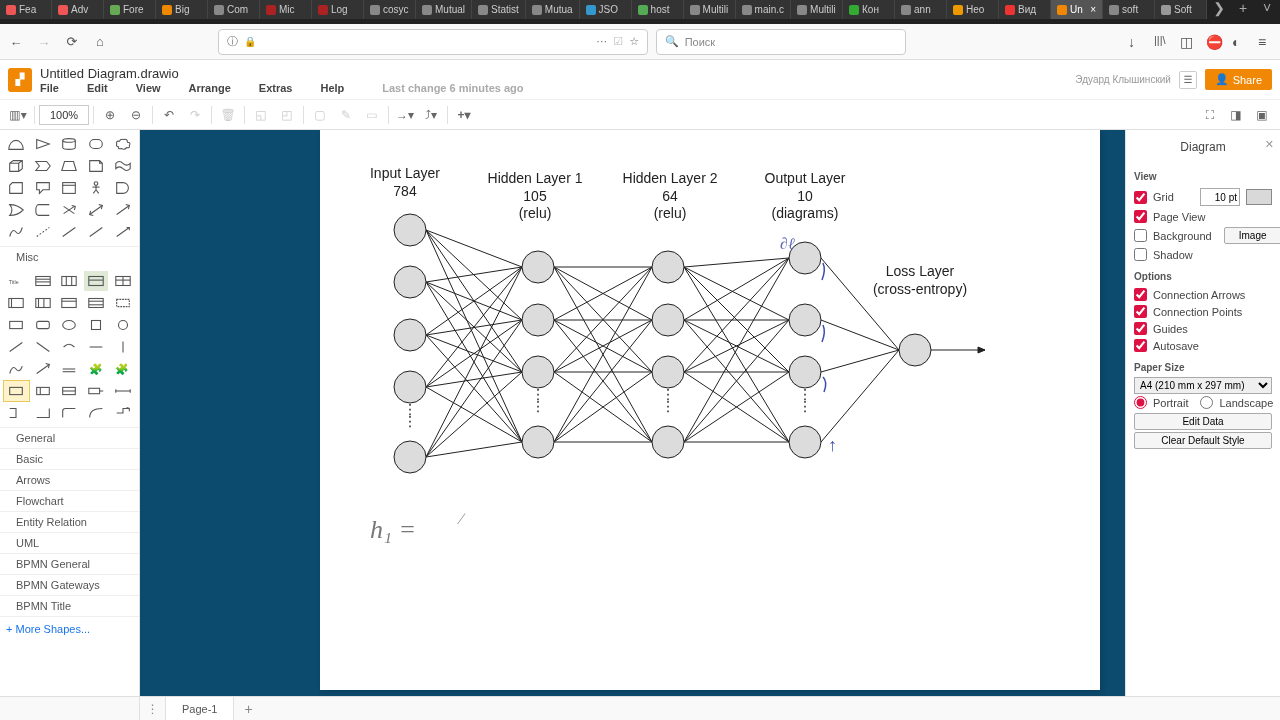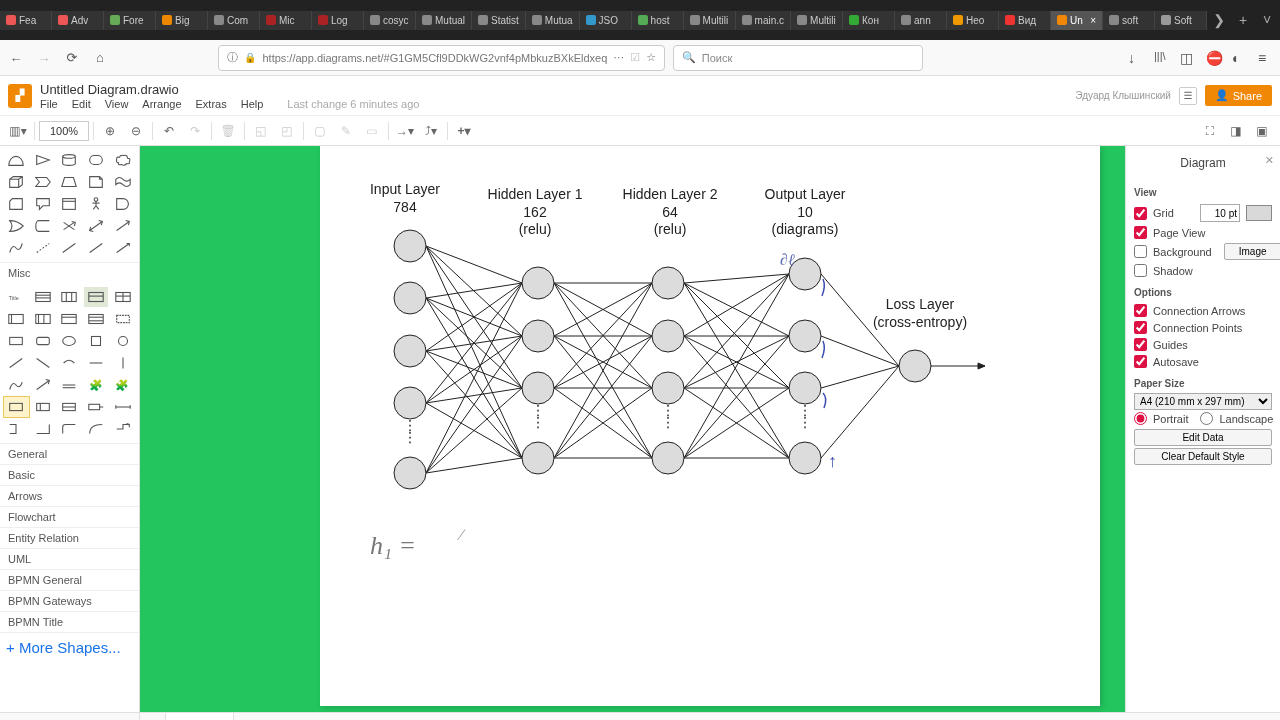--- a/index.html
+++ b/index.html
@@ -1,39 +1,39 @@
 <!DOCTYPE html>
 <html><head>
 <meta charset="utf-8">
 <style>
 * { box-sizing: border-box; margin: 0; padding: 0; font-family: -apple-system, Helvetica, Arial, sans-serif; }
 body { width: 1280px; height: 720px; overflow: hidden; background: #f5f5f5; font-size: 12px; color: #333; }
 
 
-.browser-tabs { height: 40px; background: #222; display: flex; align-items: center; overflow: hidden; }
+.browser-tabs { height: 24px; background: #222; display: flex; align-items: flex-start; overflow: hidden; }
 .btab { flex: 0 0 auto; min-width: 52px; max-width: 56px; padding: 4px 6px; font-size: 10px; color: #ccc; background: #333; border-right: 1px solid #444; display: flex; align-items: center; gap: 3px; overflow: hidden; white-space: nowrap; }
 .btab.active { background: #555; color: #fff; }
 .btab .favicon { width: 10px; height: 10px; border-radius: 2px; flex-shrink: 0; }
 .btab-ctl { width: 24px; color: #aaa; display: flex; align-items: center; justify-content: center; font-size: 14px; }
 
 .browser-bar { height: 36px; background: #f9f9fa; border-bottom: 1px solid #ddd; display: flex; align-items: center; padding: 0 6px; gap: 8px; }
 .bb-btn { width: 20px; height: 20px; display: flex; align-items: center; justify-content: center; color: #555; font-size: 13px; }
 .urlbar { flex: 0 0 430px; height: 26px; background: #fff; border: 1px solid #ccc; border-radius: 4px; display: flex; align-items: center; padding: 0 8px; gap: 6px; color: #777; font-size: 11px; margin-left: 100px; }
 .urlbar .lock { font-size: 10px; }
 .url-ctrls { margin-left: auto; display: flex; gap: 6px; }
 .searchbar { flex: 0 0 250px; height: 26px; background: #fff; border: 1px solid #ccc; border-radius: 4px; display: flex; align-items: center; padding: 0 8px; gap: 6px; color: #888; font-size: 11px; }
 .bb-right { margin-left: auto; display: flex; gap: 10px; align-items: center; }
 .bb-icon { width: 16px; height: 16px; color: #555; font-size: 14px; }
 
 
 .app-header { height: 40px; background: #fff; border-bottom: 1px solid #eee; display: flex; align-items: center; padding: 0 8px; }
 .logo { width: 24px; height: 24px; background: #f08705; border-radius: 3px; margin-right: 8px; display:flex;align-items:center;justify-content:center;color:#fff;font-weight:bold;font-size:11px;}
 .doc-col { display: flex; flex-direction: column; }
 .doc-title { font-size: 13px; font-weight: 400; color: #333; }
-.app-menu { display: flex; gap: 14px; font-size: 11px; color: #444; margin-top:1px;}
+.app-menu { display: flex; gap: 28px; font-size: 11px; color: #444; margin-top:1px;font-weight:bold;}
 .last-change { color: #aaa; font-size: 11px; margin-left: 10px; }
 .header-right { margin-left: auto; display: flex; align-items: center; gap: 8px; }
 .username { font-size: 10px; color: #999; }
 .share-btn { background: #f08705; color: #fff; border: none; padding: 4px 10px; border-radius: 2px; font-size: 11px; display:flex;align-items:center;gap:4px;}
 .hdr-icon { width:18px;height:18px;border:1px solid #ccc;border-radius:2px;display:flex;align-items:center;justify-content:center;font-size:10px;color:#666;}
 
 
 .toolbar { height: 30px; background: #fff; border-bottom: 1px solid #e0e0e0; display: flex; align-items: center; padding: 0 6px; gap: 2px; }
 .tb-btn { width: 24px; height: 24px; display: flex; align-items: center; justify-content: center; color: #666; font-size: 12px; border-radius: 2px; }
 .tb-sep { width: 1px; height: 18px; background: #e0e0e0; margin: 0 2px; }
@@ -41,27 +41,27 @@
 .tb-right { margin-left: auto; display: flex; gap: 2px; }
 
 
 .main { display: flex; height: calc(720px - 24px - 36px - 40px - 30px - 24px); }
 
 
 .sidebar-left { width: 140px; background: #fff; border-right: 1px solid #e0e0e0; overflow-y: auto; font-size: 11px; }
 .shape-grid { display: grid; grid-template-columns: repeat(5, 1fr); gap: 2px; padding: 4px; }
 .shape-cell { height: 20px; display: flex; align-items: center; justify-content: center; }
 .shape-cell svg { width: 18px; height: 16px; }
-.section { padding: 4px 8px; color: #555; border-top: 1px solid #eee; }
+.section { padding: 4px 16px; color: #555; border-top: 1px solid #eee; }
 .more-shapes { padding: 6px; border-top: 1px solid #eee; }
-.more-shapes a { color: #1a73e8; font-size: 15px; text-decoration: none; }
+.more-shapes a { color: #1a73e8; font-size: 11px; text-decoration: none; }
 .more-shapes a::before { content: "+ "; }
 
 
-.canvas-wrap { flex: 1; background: #22c55e; position: relative; overflow: hidden; }
+.canvas-wrap { flex: 1; background: #0c4a6e; position: relative; overflow: hidden; }
 .page { position: absolute; left: 180px; top: 0; width: 780px; height: 560px; background: #fff; box-shadow: 2px 2px 6px rgba(0,0,0,0.15); }
 .nn-svg { position: absolute; left: 0; top: 0; width: 100%; height: 100%; }
 .layer-label { position: absolute; text-align: center; font-size: 14px; color: #222; font-family: Georgia, serif; line-height: 1.25; }
 .handwriting { position: absolute; color: #5b6ab2; font-style: italic; font-family: cursive; }
 
 
 .sidebar-right { width: 155px; background: #fff; border-left: 1px solid #e0e0e0; padding: 6px 8px; font-size: 11px; color: #444; overflow-y:auto;}
 .panel-title { text-align: center; font-size: 12px; padding: 4px 0; margin-bottom: 13px; position:relative;}
 .panel-close { position:absolute; right:-2px; top:2px; color:#999; font-size:11px;}
 .sec-label { font-weight: bold; font-size: 10px; margin: 8px 0 4px; color: #555; }
@@ -186,21 +186,20 @@
   </div>
 
 <div class="browser-bar">
   <div class="bb-btn">←</div>
   <div class="bb-btn" style="color:#bbb">→</div>
   <div class="bb-btn">⟳</div>
   <div class="bb-btn">⌂</div>
   <div class="urlbar">
     <span>ⓘ</span>
     <span class="lock">🔒</span>
-    <span>https://app.diagrams.net/#G1GM5Cfl9DDkWG2vnf4pMbkuzBXkEldxeq</span>
     <div class="url-ctrls">
       <span>⋯</span>
       <span style="color:#bbb">☑</span>
       <span>☆</span>
     </div>
   </div>
   <div class="searchbar">
     <span>🔍</span>
     <span>Поиск</span>
   </div>
@@ -620,29 +619,29 @@
     <div class="more-shapes"><a>More Shapes...</a></div>
   </div>
 
   <div class="canvas-wrap">
     <div class="page">
 
       <div class="layer-label" style="left:20px;top:35px;width:130px">
         <span>Input Layer</span><br><span>784</span>
       </div>
       <div class="layer-label" style="left:150px;top:40px;width:130px">
-        <span>Hidden Layer 1</span><br><span>162</span><br><span>(relu)</span>
+        <span>Hidden Layer 1</span><br><span>105</span><br><span>(relu)</span>
       </div>
       <div class="layer-label" style="left:285px;top:40px;width:130px">
         <span>Hidden Layer 2</span><br><span>64</span><br><span>(relu)</span>
       </div>
       <div class="layer-label" style="left:420px;top:40px;width:130px">
         <span>Output Layer</span><br><span>10</span><br><span>(diagrams)</span>
       </div>
-      <div class="layer-label" style="left:535px;top:150px;width:130px">
+      <div class="layer-label" style="left:535px;top:133px;width:130px">
         <span>Loss Layer</span><br><span>(cross-entropy)</span>
       </div>
 
       <svg class="nn-svg" viewBox="0 0 780 560">
         <g stroke="#222" stroke-width="1" fill="#dcdcdc" id="nnsvg">
             <line x1="106" y1="100" x2="202" y2="137"></line>
             <line x1="106" y1="100" x2="202" y2="190"></line>
             <line x1="106" y1="100" x2="202" y2="242"></line>
             <line x1="106" y1="100" x2="202" y2="312"></line>
             <line x1="106" y1="152" x2="202" y2="137"></line>

